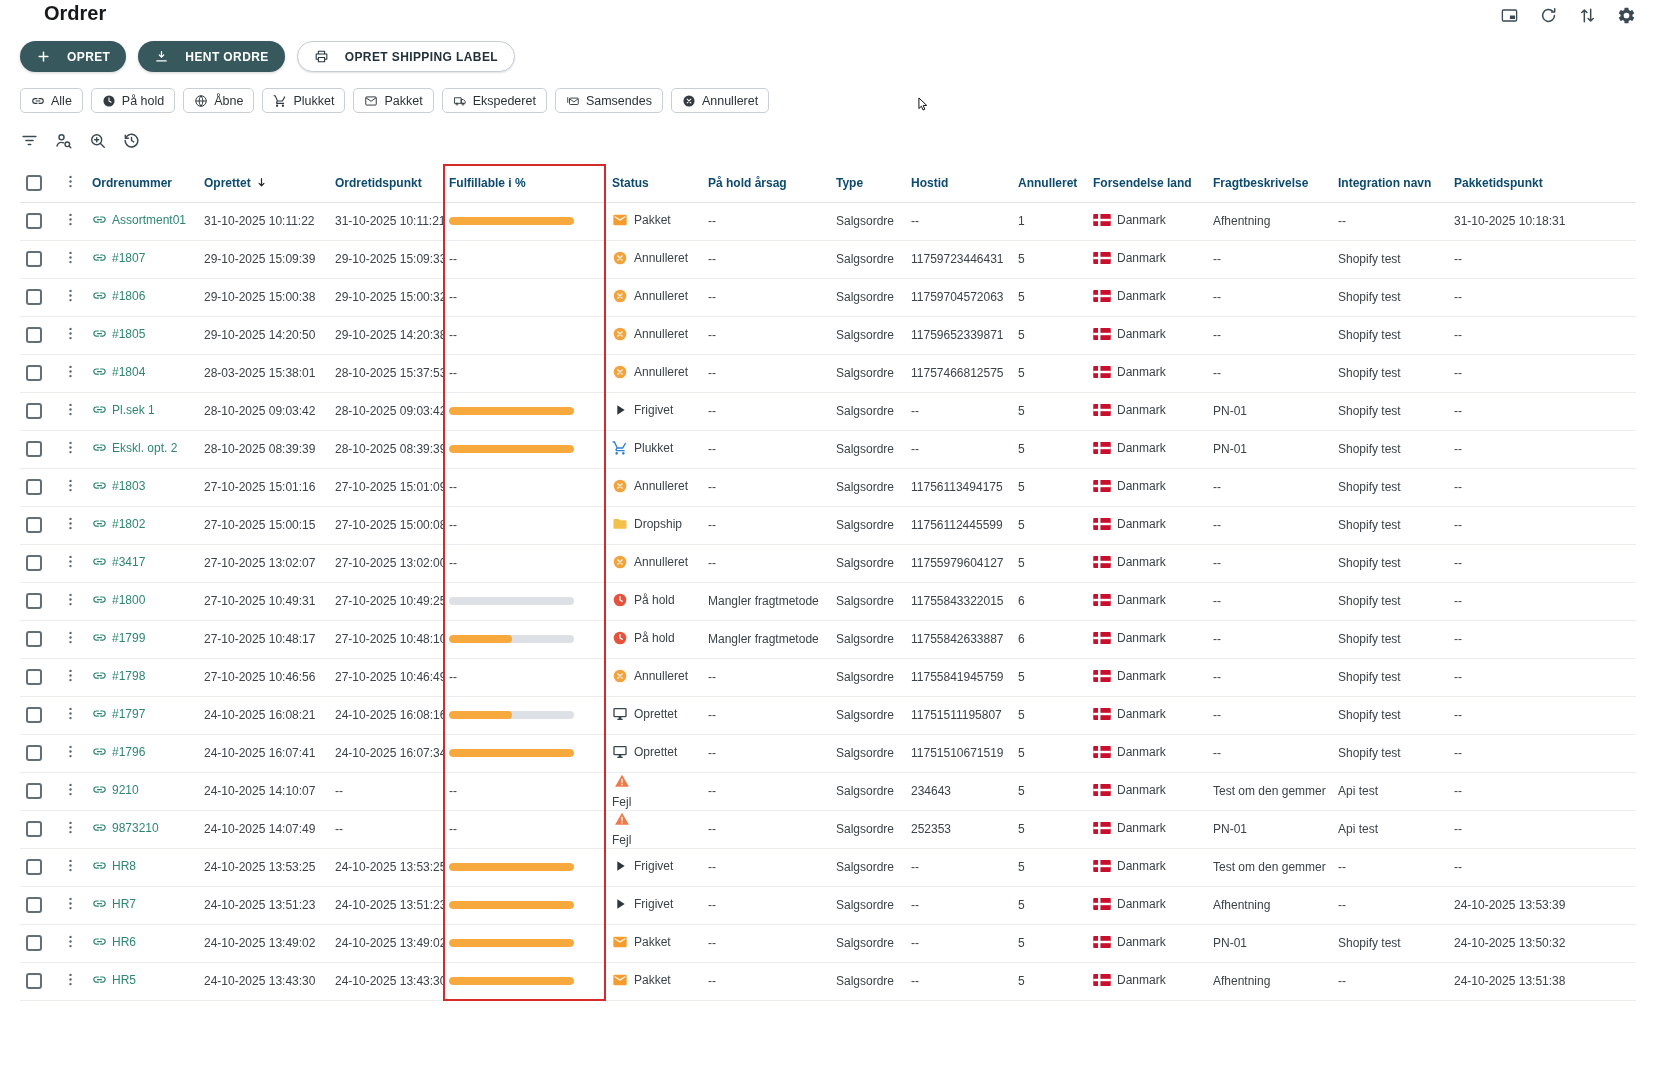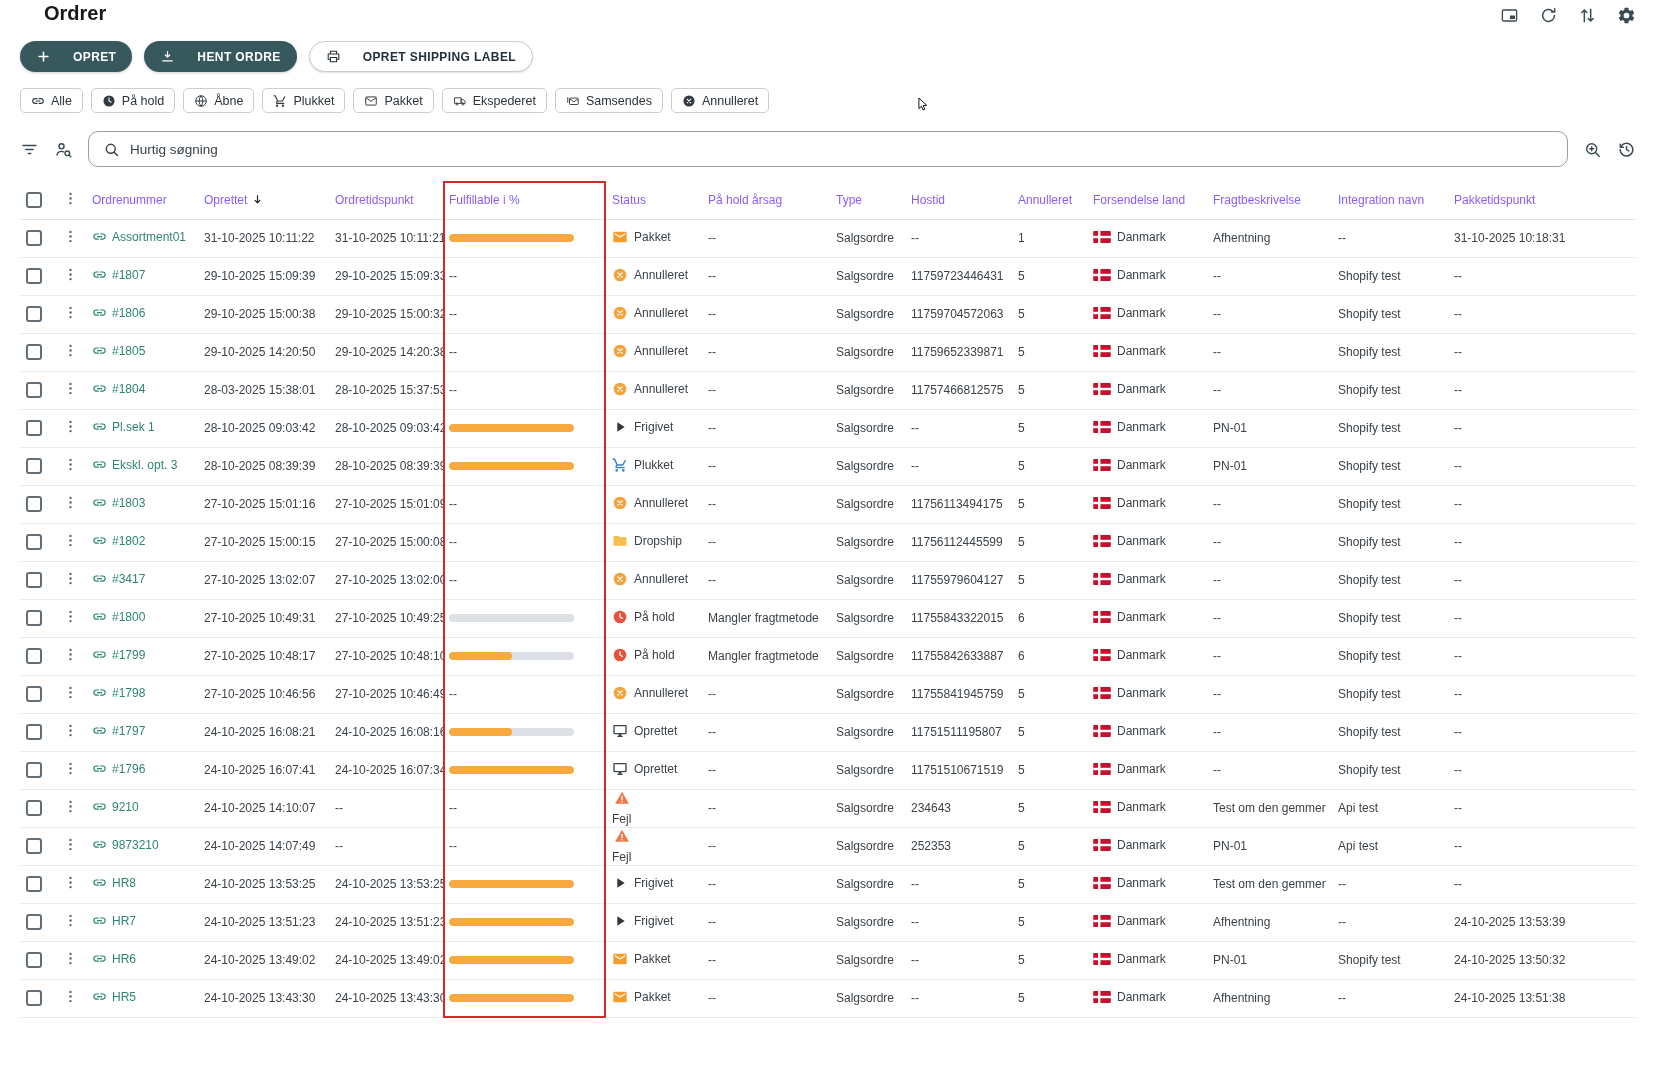--- a/index.html
+++ b/index.html
@@ -10,21 +10,21 @@
     position: relative; overflow: hidden;
   }
   .topbar { display:flex; justify-content:space-between; align-items:flex-end; padding:2px 20px 0;margin-left:24px; }
   .topbar h1 { font-size:20px; font-weight:bold; color:#17191b; }
   .topicons { display:flex; gap:20px; align-items:center; }
   .iconbtn { width:19px; height:19px; color:#3b4a52; cursor:pointer; }
   .ic { display:inline-block; flex:none; }
   .ic svg { display:block; width:100%; height:100%; }
 
   .actions { display:flex; gap:12px; padding:16px 20px 0; }
-  .btn { display:inline-flex; align-items:center; gap:22px; height:31px; padding:0 16px;
+  .btn { display:inline-flex; align-items:center; gap:16px; height:31px; padding:0 16px;
          border-radius:16px; font-size:12px; font-weight:bold; letter-spacing:.4px;
          border:none; cursor:pointer; font-family:inherit;
          box-shadow:0 1px 3px rgba(0,0,0,.18); }
   .btn-primary { background:#37595d; color:#fff; }
   .btn-outline { background:#fff; color:#24313a; border:1px solid #c6ccd2; box-shadow:0 1px 2px rgba(0,0,0,.12); }
   .ic-btn { width:15px; height:15px; }
 
   .chips { display:flex; gap:8px; padding:16px 20px 0; flex-wrap:nowrap; }
   .chip { display:inline-flex; align-items:center; gap:6px; height:25px; padding:0 10px;
           background:#fff; border:1px solid #c9cfd4; border-radius:5px;
@@ -35,21 +35,21 @@
   .searchbox { flex:1; display:flex; align-items:center; gap:10px; height:36px;
                border:1px solid #97a1a8; border-radius:10px; padding:0 14px; background:#fff; }
   .ic-sm { width:17px; height:17px; color:#37424a; }
   .searchbox input { flex:1; border:none; outline:none; font-size:13.5px; font-family:inherit; color:#2b3338; background:transparent; }
   .searchbox input::placeholder { color:#37424a; opacity:1; }
 
   .tablewrap { margin-top:14px; padding:0 20px; position:relative; }
   table { border-collapse:collapse; table-layout:fixed; width:1616px; }
   th, td { height:38px; padding:0 6px; text-align:left; vertical-align:middle;
            font-size:12px; white-space:nowrap; overflow:hidden; }
-  thead th { font-weight:normal; color:#8b5cf6; border-bottom:1px solid #e2e5e8; }
+  thead th { font-weight:bold; color:#0c4a6e; border-bottom:1px solid #e2e5e8; }
   tbody td { border-bottom:1px solid #eaecef; color:#3b4248; }
   .c-center { text-align:left; }
   .thflex { display:inline-flex; align-items:center; gap:4px; }
   .ic-sort { width:13px; height:13px; color:#23292e; }
 
   .cb { display:inline-block; width:16px; height:16px; border:2px solid #646e76;
         border-radius:3px; background:#fff; cursor:pointer; vertical-align:middle; }
   .kebab { width:17px; height:17px; color:#5c6670; cursor:pointer; display:inline-block; }
 
   .ordlink { color:#2e8573; display:inline-flex; align-items:center; gap:5px; cursor:pointer; }
@@ -215,29 +215,20 @@
         </svg>
       </span>
     <span class="ic iconbtn">
         <svg viewBox="0 0 24 24" fill="none" stroke="currentColor" stroke-width="1.8" stroke-linecap="round">
           <circle cx="9.5" cy="8" r="3.2"></circle>
           <path d="M3.8 19c.8-3 3-4.6 5.7-4.6 1 0 1.9.2 2.7.6"></path>
           <circle cx="16.8" cy="16.8" r="2.9"></circle>
           <path d="m19 19 2.2 2.2"></path>
         </svg>
       </span>
-    <div class="searchbox">
-      <span class="ic ic-sm">
-          <svg viewBox="0 0 24 24" fill="none" stroke="currentColor" stroke-width="2" stroke-linecap="round">
-            <circle cx="11" cy="11" r="6.3"></circle>
-            <path d="m15.8 15.8 4.7 4.7"></path>
-          </svg>
-        </span>
-      <input type="text" placeholder="Hurtig søgning" style="">
-    </div>
     <span class="ic iconbtn">
         <svg viewBox="0 0 24 24" fill="none" stroke="currentColor" stroke-width="1.8" stroke-linecap="round">
           <circle cx="11" cy="11" r="6.3"></circle>
           <path d="m15.8 15.8 4.7 4.7M8.5 11h5M11 8.5v5"></path>
         </svg>
       </span>
     <span class="ic iconbtn">
         <svg viewBox="0 0 24 24" fill="none" stroke="currentColor" stroke-width="1.8" stroke-linecap="round" stroke-linejoin="round">
           <path d="M4.2 5.2v3.9h3.9"></path>
           <path d="M4.6 9.1a8 8 0 1 1-.6 3"></path>
@@ -606,21 +597,21 @@
                   <circle cx="12" cy="5.5" r="1.7"></circle>
                   <circle cx="12" cy="12" r="1.7"></circle>
                   <circle cx="12" cy="18.5" r="1.7"></circle>
                 </svg></span></td>
             <td><span class="ordlink">
                 <span class="ic ic-link">
                   <svg viewBox="0 0 24 24" fill="currentColor">
                     <path d="M3.9 12A3.1 3.1 0 0 1 7 8.9h4V7H7a5 5 0 0 0 0 10h4v-1.9H7A3.1 3.1 0 0 1 3.9 12ZM8 13h8v-2H8Zm9-6h-4v1.9h4a3.1 3.1 0 0 1 0 6.2h-4V17h4a5 5 0 0 0 0-10Z"></path>
                   </svg>
                 </span>
-                <span>Ekskl. opt. 3</span>
+                <span>Ekskl. opt. 2</span>
               </span></td>
             <td><span>28-10-2025 08:39:39</span></td>
             <td><span>28-10-2025 08:39:39</span></td>
             <td>
               <span class="bar">
                 <i style="width: 100%;"></i>
               </span>
             </td>
             <td><span class="cellflex st-picked">
                 <span class="ic ic-st">

